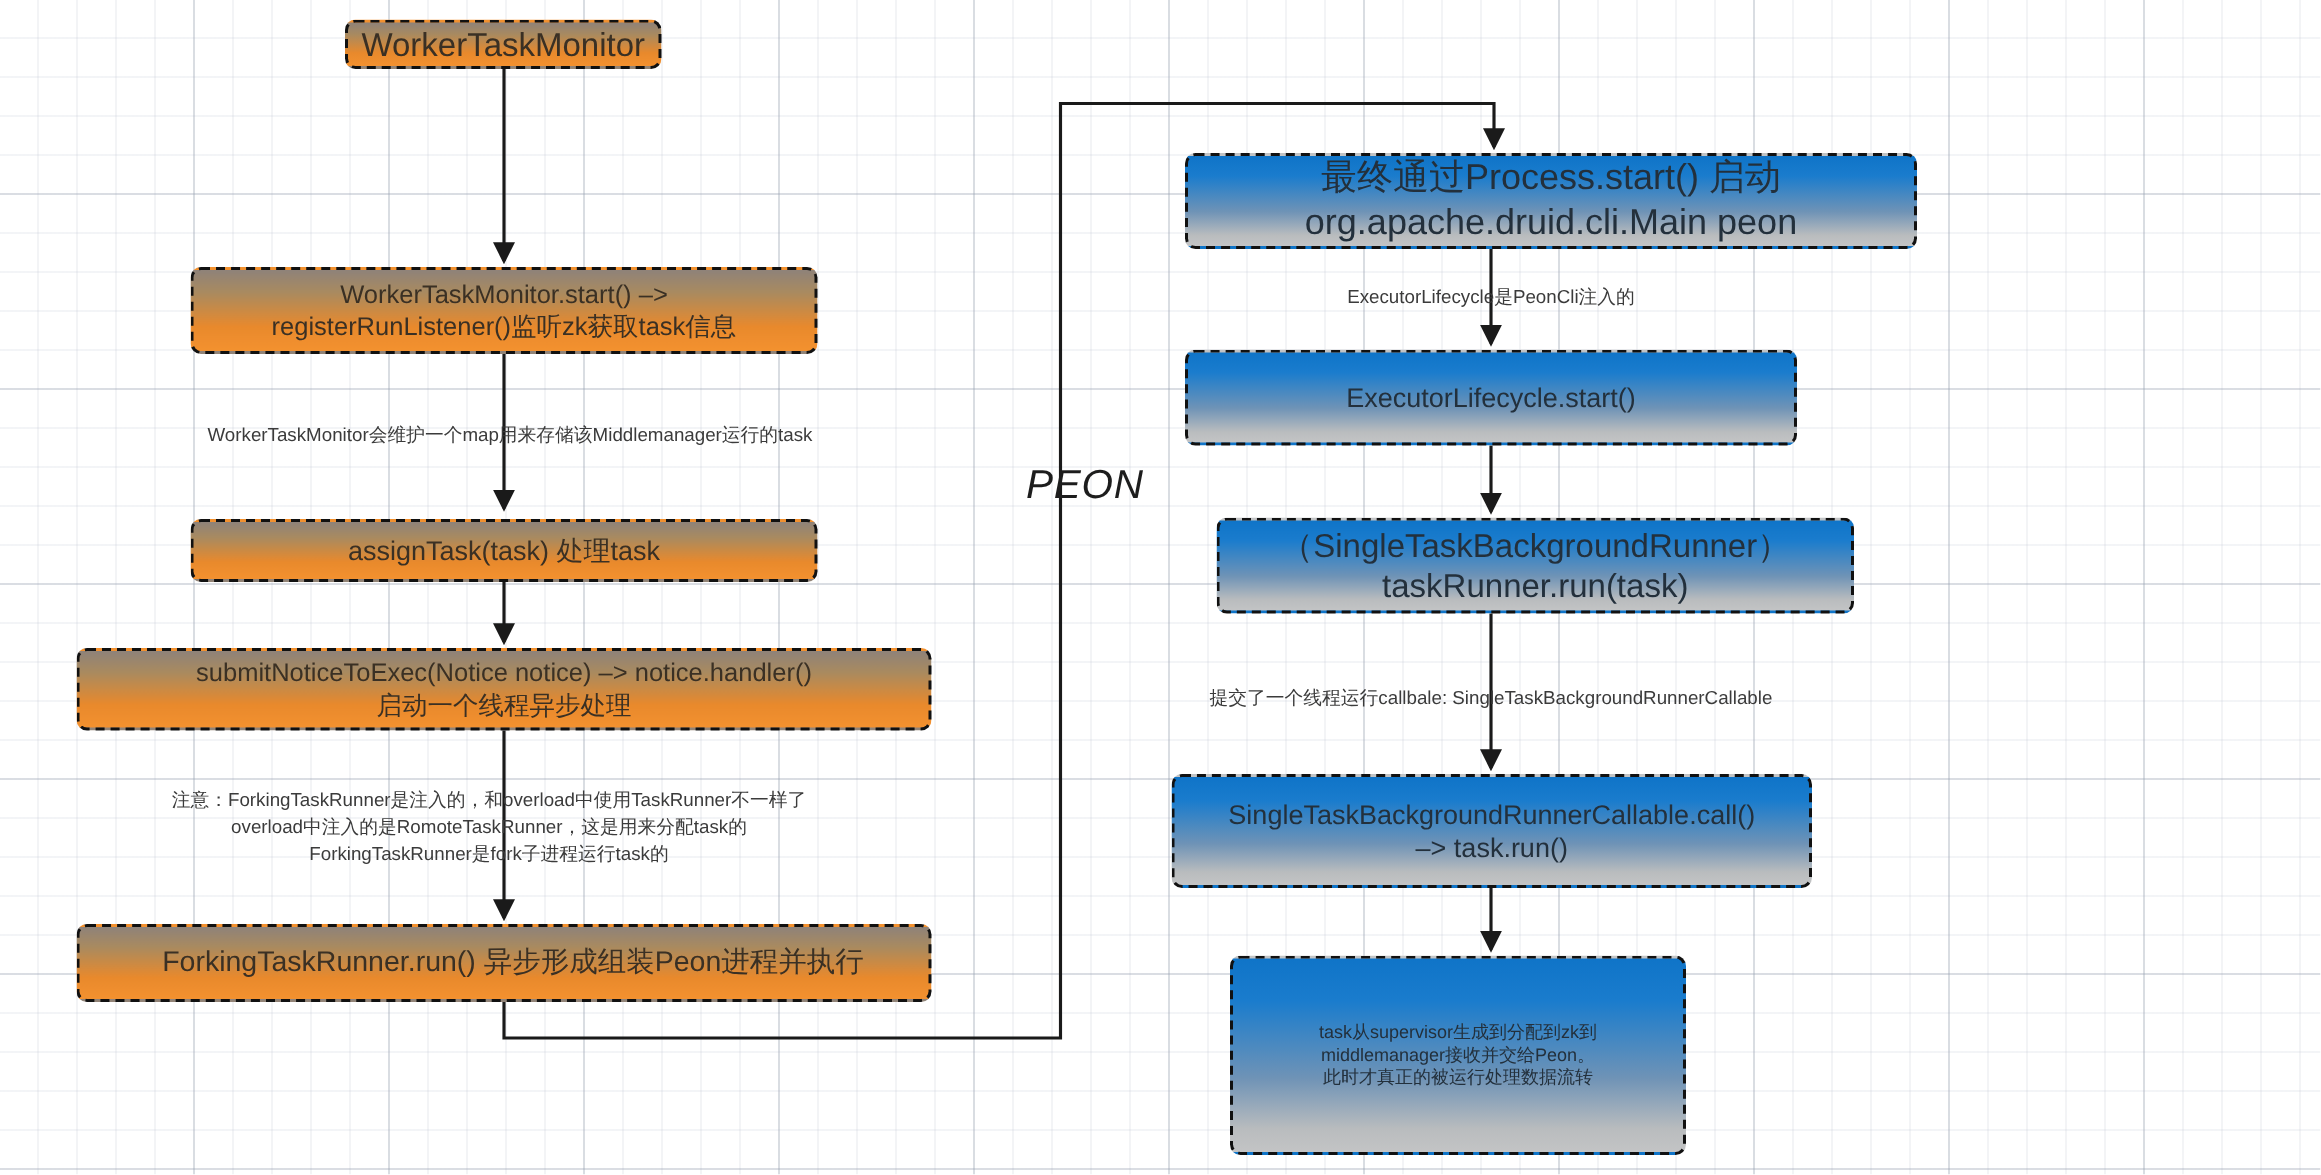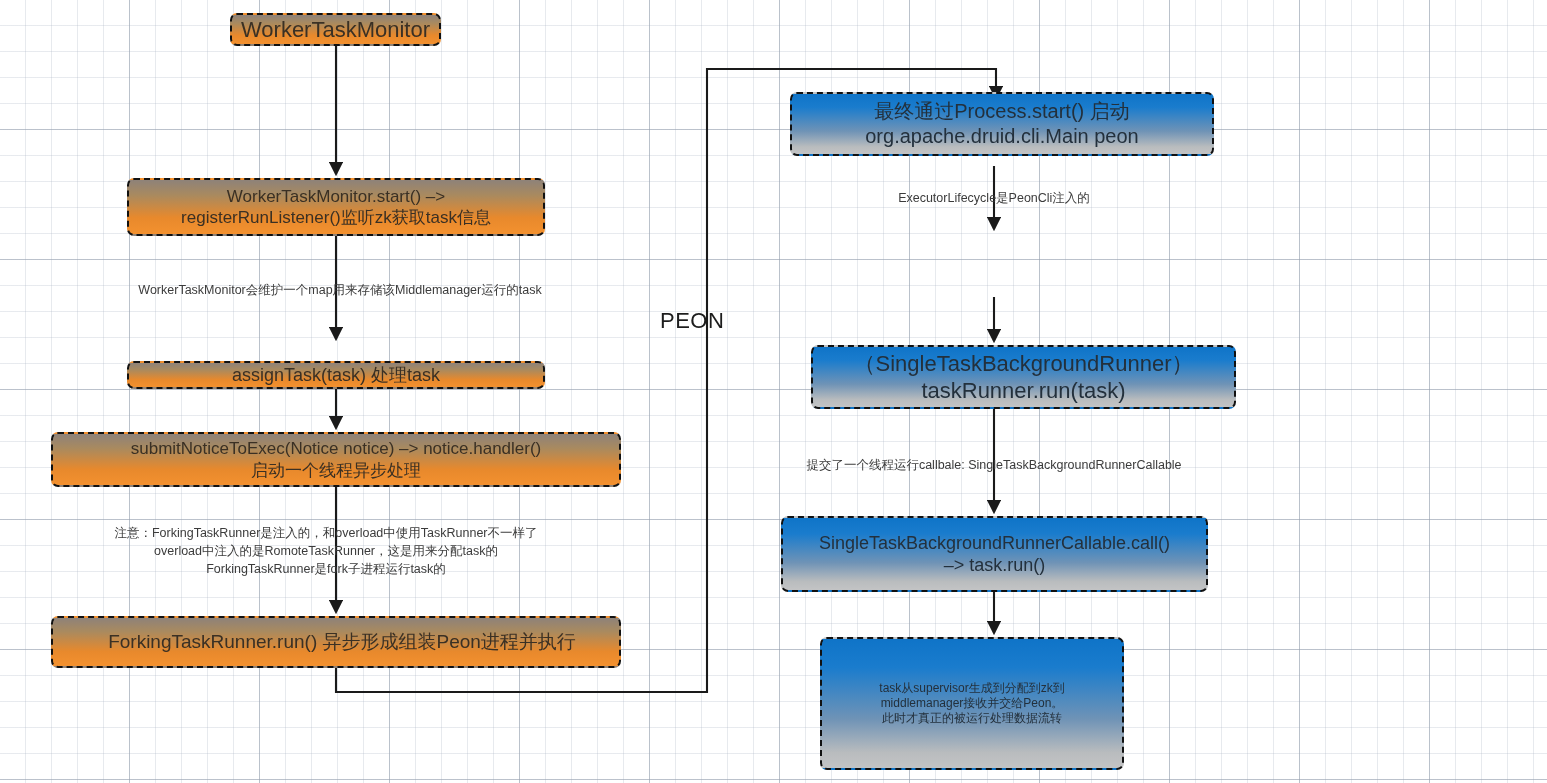--- a/index.html
+++ b/index.html
@@ -104,30 +104,31 @@
 
       <path d="M 994 580 L 994 633" marker-end="url(#arrow)"></path>
     </g>
   </svg>
 
   <div class="node orange" style="left:230px; top:13px; width:211px; height:33px; font-size:22px;">WorkerTaskMonitor</div>
 
   <div class="node orange" style="left:127px; top:178px; width:418px; height:58px; font-size:17px;">WorkerTaskMonitor.start() –&gt;
 registerRunListener()监听zk获取task信息</div>
 
-  <div class="node orange" style="left:127px; top:361px; width:418px; height:28px; font-size:18px;">assignTask(task) 处理task</div>
+  <div class="node orange" style="left:127px; top:346px; width:418px; height:42px; font-size:18px;">assignTask(task) 处理task</div>
 
   <div class="node orange" style="left:51px; top:432px; width:570px; height:55px; font-size:17px;">submitNoticeToExec(Notice notice)  –&gt; notice.handler()
 启动一个线程异步处理</div>
 
   <div class="node orange" style="left:51px; top:616px; width:570px; height:52px; font-size:19px;padding-left:20px;">ForkingTaskRunner.run() 异步形成组装Peon进程并执行</div>
 
-  <div class="node blue" style="left:790px; top:92px; width:424px; height:64px; font-size:20px;">最终通过Process.start() 启动
+  <div class="node blue" style="left:790px; top:102px; width:488px; height:64px; font-size:24px;">最终通过Process.start() 启动
 org.apache.druid.cli.Main peon</div>
 
+  <div class="node blue" style="left:790px; top:233px; width:408px; height:64px; font-size:18px;">ExecutorLifecycle.start()</div>
 
   <div class="node blue" style="left:811px; top:345px; width:425px; height:64px; font-size:22px;">（SingleTaskBackgroundRunner）
 taskRunner.run(task)</div>
 
   <div class="node blue" style="left:781px; top:516px; width:427px; height:76px; font-size:18px;">SingleTaskBackgroundRunnerCallable.call()
 –&gt; task.run()</div>
 
   <div class="node blue" style="left:820px; top:637px; width:304px; height:133px; font-size:12px;">task从supervisor生成到分配到zk到
 middlemanager接收并交给Peon。
 此时才真正的被运行处理数据流转</div>
@@ -136,15 +137,15 @@
   <div class="edge-label" style="left:85px; top:281px; width:510px; font-size:12.5px;">WorkerTaskMonitor会维护一个map用来存储该Middlemanager运行的task</div>
 
   <div class="edge-label" style="left:76px; top:524px; width:500px; font-size:12.5px;">注意：ForkingTaskRunner是注入的，和overload中使用TaskRunner不一样了
 overload中注入的是RomoteTaskRunner，这是用来分配task的
 ForkingTaskRunner是fork子进程运行task的</div>
 
   <div class="edge-label" style="left:864px; top:189px; width:260px; font-size:12.5px;">ExecutorLifecycle是PeonCli注入的</div>
 
   <div class="edge-label" style="left:784px; top:456px; width:420px; font-size:12.5px;">提交了一个线程运行callbale: SingleTaskBackgroundRunnerCallable</div>
 
-  <div class="zone-label" style="left:660px; top:308px; font-size:22px;">PEON</div>
+  <div class="zone-label" style="left:684px; top:308px; font-size:27px;font-style:italic;">PEON</div>
 
 </div>
 
 </body></html>

